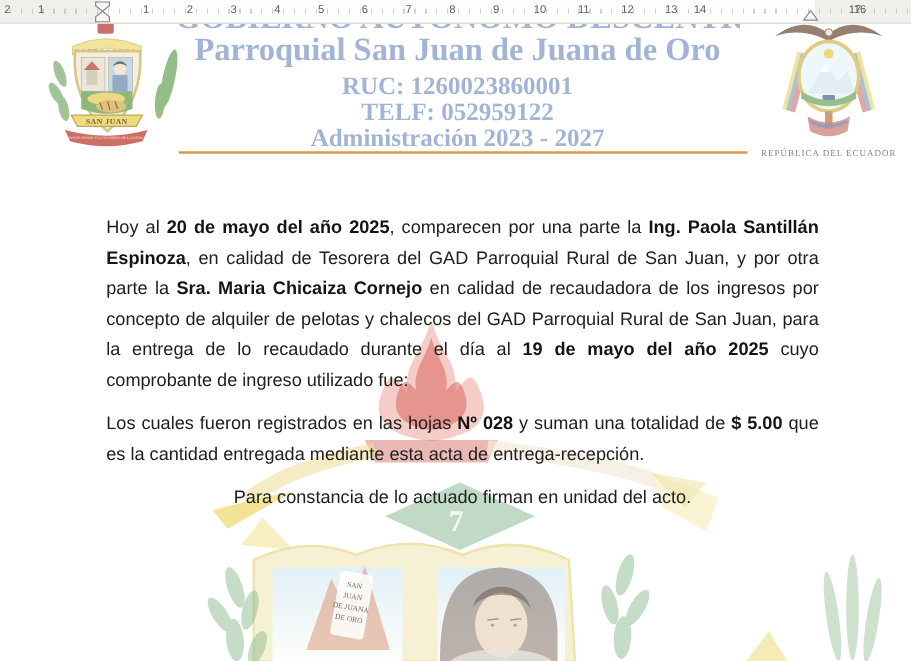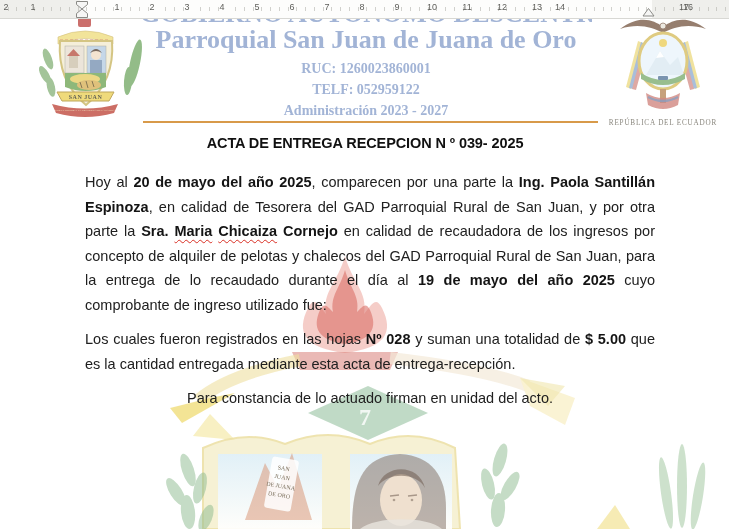--- a/index.html
+++ b/index.html
@@ -15,30 +15,30 @@
   .ind{position:absolute;z-index:6;}
   
   .page{position:absolute;left:0;top:18px;width:729px;height:511px;background:#fff;}
   .wm{position:absolute;left:60px;top:230px;z-index:0;}
   .logo{position:absolute;z-index:1;}
   .hdr{position:absolute;left:140px;top:0;width:452px;text-align:center;z-index:2;
        font-family:"Liberation Serif",serif;font-weight:bold;color:#a2b4d6;}
   .hdr-clip{position:absolute;left:0;top:-1px;width:452px;height:7px;overflow:hidden;}
   .hdr-clip span{display:block;font-size:26px;line-height:30px;margin-top:-18px;white-space:nowrap;}
   .hdr-l2{position:absolute;left:0;top:6px;width:452px;font-size:26px;line-height:32px;white-space:nowrap;}
-  .hdr-s{position:absolute;left:0;width:452px;font-size:14px;line-height:20px;}
+  .hdr-s{position:absolute;left:0;width:452px;font-size:20px;line-height:20px;}
   .hdr-rule{position:absolute;left:143px;top:103px;width:455px;height:2px;background:#d89a4a;z-index:2;}
   .doc-title{position:absolute;left:80px;top:117px;width:570px;text-align:center;
              font-size:14.5px;font-weight:700;color:#111;letter-spacing:-0.1px;z-index:2;}
   .doc{position:absolute;left:85px;top:152px;width:570px;z-index:2;font-size:14.5px;
        line-height:24.5px;color:#202020;}
   .doc p{margin:0 0 10px 0;text-align:justify;}
   .doc p:last-child{text-align:center;}
   .b{font-weight:700;color:#141414;}
-  .sp{text-decoration:underline;text-decoration-style:wavy;text-decoration-color:#d93025;
+  .sp{text-decoration-style:wavy;text-decoration-color:#d93025;
       text-decoration-thickness:1px;text-underline-offset:3px;margin-top:32px;}
   svg text{font-family:"Liberation Serif",serif;}
 </style>
 </head>
 <body>
 
 <div class="screen">
 
   <div class="ruler">
     <div class="ruler-white"></div>
@@ -205,21 +205,20 @@
       <div class="hdr-clip">
         <span>GOBIERNO AUTÓNOMO DESCENTRALIZADO</span>
       </div>
       <div class="hdr-l2">Parroquial San Juan de Juana de Oro</div>
       <div class="hdr-s" style="top:41px">RUC: 1260023860001</div>
       <div class="hdr-s" style="top:62px">TELF: 052959122</div>
       <div class="hdr-s" style="top:83px">Administración 2023 - 2027</div>
     </div>
     <div class="hdr-rule"></div>
 
-    <div class="doc-title">ACTA DE ENTREGA RECEPCION N º 039- 2025</div>
 
     <div class="doc">
       <p><span>Hoy al </span><span class="b">20 de mayo del año 2025</span><span>, comparecen por una parte la </span><span class="b">Ing. Paola Santillán Espinoza</span><span>, en calidad de Tesorera del GAD Parroquial Rural de San Juan, y por otra parte la </span><span class="b">Sra. </span><span class="b sp">Maria</span><span class="b"> </span><span class="b sp">Chicaiza</span><span class="b"> Cornejo</span><span> en calidad de recaudadora de los ingresos por concepto de alquiler de pelotas y chalecos del GAD Parroquial Rural de San Juan, para la entrega de lo recaudado durante el día al </span><span class="b">19 de mayo del año 2025</span><span> cuyo comprobante de ingreso utilizado fue:</span></p>
       <p><span>Los cuales fueron registrados en las hojas </span><span class="b">Nº 028</span><span> y suman una totalidad de </span><span class="b">$ 5.00</span><span> que es la cantidad entregada mediante esta acta de entrega-recepción.</span></p>
       <p><span>Para constancia de lo actuado firman en unidad del acto.</span></p>
     </div>
 
   </div>
 </div>
 

